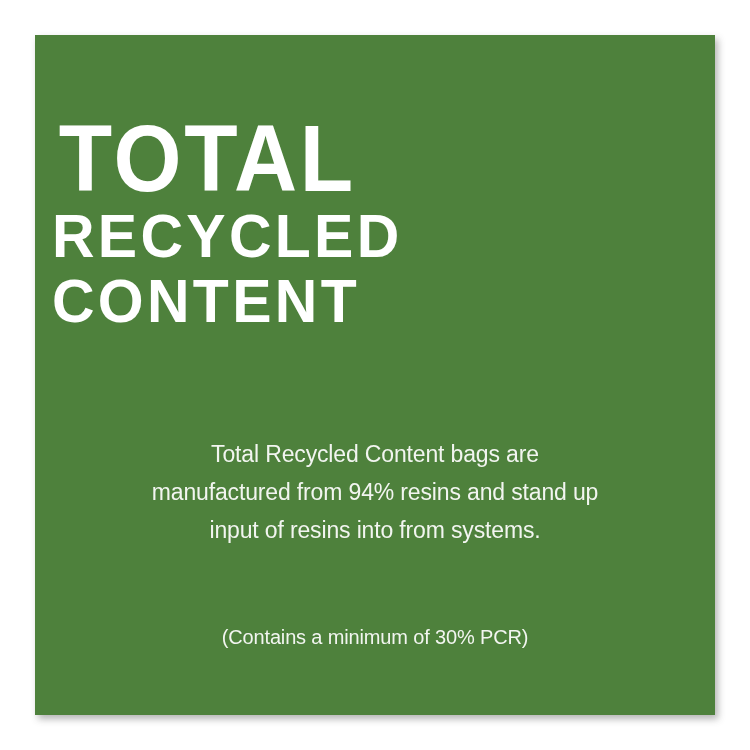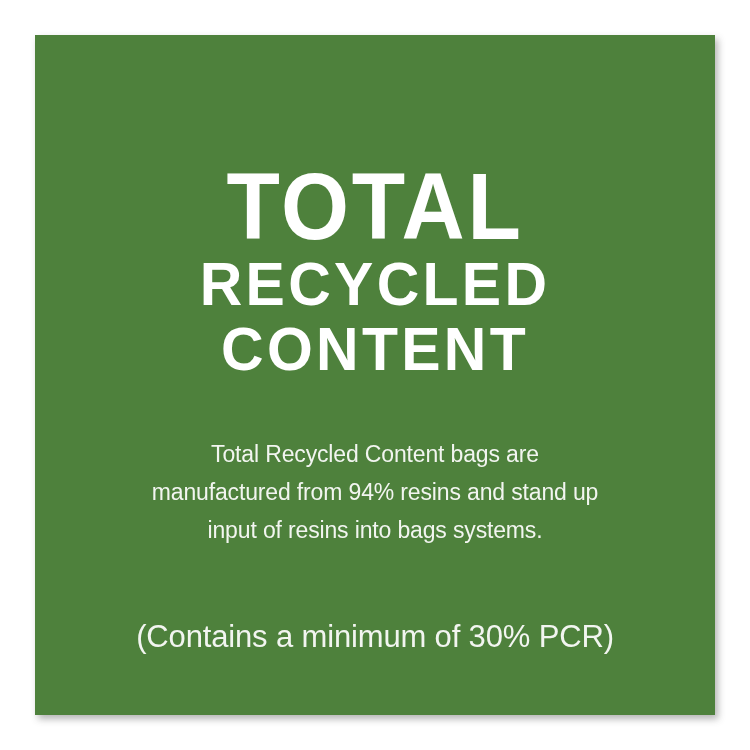--- a/index.html
+++ b/index.html
@@ -34,23 +34,21 @@
     box-shadow: 3px 4px 7px rgba(60, 60, 60, 0.38);
     overflow: hidden;
   }
 
   
   .headline {
     position: absolute;
     left: 0;
     right: 0;
     top: 78px;
-    text-align: center;
     color: #ffffff;
-    margin-top: 48px;
   }
   .headline-line {
     display: block;
     font-family: "Liberation Sans", sans-serif;
     font-weight: 700;
     color: #ffffff;
     white-space: nowrap;
   }
   .headline-line.line-1 {
     font-size: 94px;
@@ -94,21 +92,21 @@
 
   .note {
     position: absolute;
     left: 34px;
     right: 34px;
     top: 583px;
     text-align: center;
     color: #f2f5f0;
     font-family: "Liberation Sans", sans-serif;
     font-weight: 400;
-    font-size: 31px;
+    font-size: 20px;
     line-height: 38px;
     letter-spacing: -0.15px;
     white-space: nowrap;
   }
 </style>
 </head>
 <body>
 
 <div class="canvas">
 
@@ -116,20 +114,20 @@
 
     <div class="headline">
       <span class="headline-line line-1">TOTAL</span>
       <span class="headline-line line-2">RECYCLED</span>
       <span class="headline-line line-3">CONTENT</span>
     </div>
 
     <div class="body-copy">
       <span class="body-line">Total Recycled Content bags are</span>
       <span class="body-line">manufactured from 94% resins and stand up</span>
-      <span class="body-line">input of resins into bags systems.</span>
+      <span class="body-line">input of resins into from systems.</span>
     </div>
 
     <div class="note">(Contains a minimum of 30% PCR)</div>
 
   </div>
 
 </div>
 
 </body></html>

